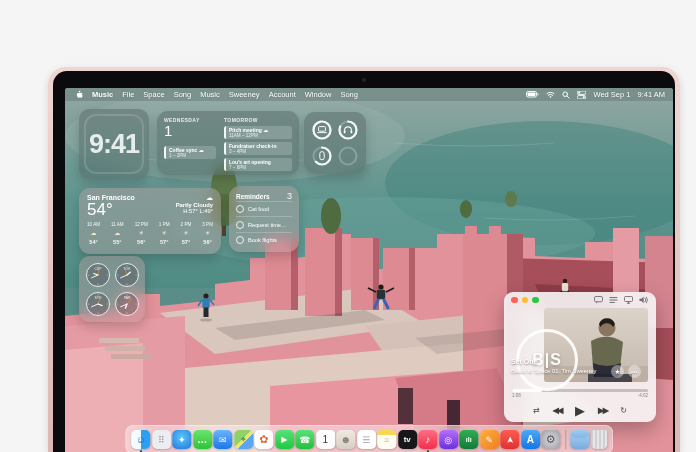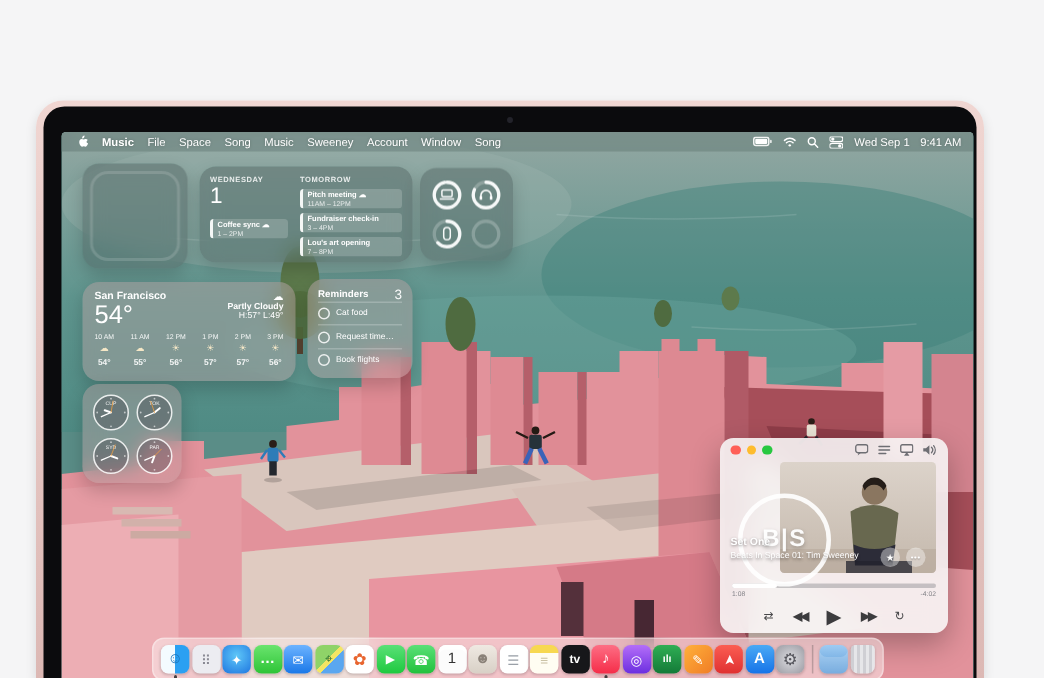--- a/index.html
+++ b/index.html
@@ -1,19 +1,19 @@
 <!DOCTYPE html>
 <html><head>
 <meta charset="utf-8">
 <style>
   html,body{margin:0;padding:0}
   body{width:696px;height:452px;background:#f5f5f6;font-family:"Liberation Sans",sans-serif;
        position:relative;overflow:hidden;-webkit-font-smoothing:antialiased}
   
-  .device{position:absolute;left:24px;top:67px;width:632px;height:385px;
+  .device{position:absolute;left:48px;top:67px;width:632px;height:385px;
           background:linear-gradient(180deg,#f0d6d2,#dcb8b4);border-radius:18px 18px 0 0;
           box-shadow:0 3px 8px rgba(0,0,0,.12)}
   .bezel{position:absolute;left:5px;top:4px;right:5px;bottom:0;background:#0b0b0d;border-radius:14px 14px 0 0}
   .camera{position:absolute;left:50%;top:7px;transform:translateX(-50%);width:4px;height:4px;border-radius:50%;background:#23232a}
   .screen{position:absolute;left:12px;top:17px;width:608px;height:368px;overflow:hidden;border-radius:3px;background:#5a8d87}
   .wall{position:absolute;left:0;top:0}
   
   .menubar{position:absolute;top:0;left:0;right:0;height:13px;display:flex;align-items:center;gap:9px;
            padding:0 8px 0 10px;background:rgba(70,92,90,.30);backdrop-filter:blur(6px);
            color:#fff;font-size:7.5px;text-shadow:0 0 2px rgba(0,0,0,.25);z-index:30}
@@ -258,20 +258,21 @@
                 <circle cx="6.8" cy="6.3" r="1.1" fill="#fff"></circle>
               </svg>
           </span>
           <span>Wed Sep 1</span>
           <span>9:41 AM</span>
         </span>
       </div>
 
       <div class="widget w-dark" id="w-clock">
         <div class="ring"></div>
+        <div class="digits">9:41</div>
       </div>
 
       <div class="widget w-dark" id="w-cal">
         <div class="cal-col1">
           <div class="cal-label">WEDNESDAY</div>
           <div class="cal-day">1</div>
           <div class="chip c1chip">
             <div class="chip-t"><span>Coffee sync</span> <span>☁</span></div>
             <div class="chip-s">1 – 2PM</div>
           </div>

